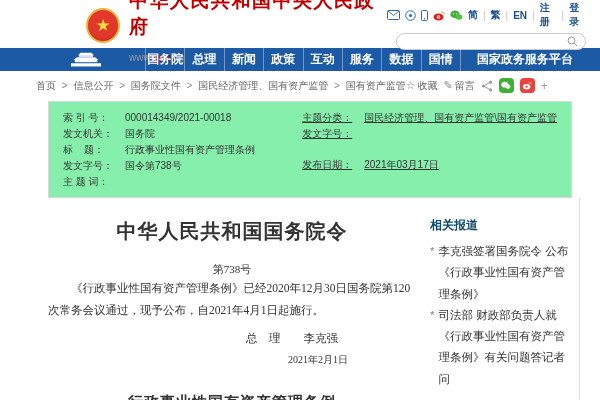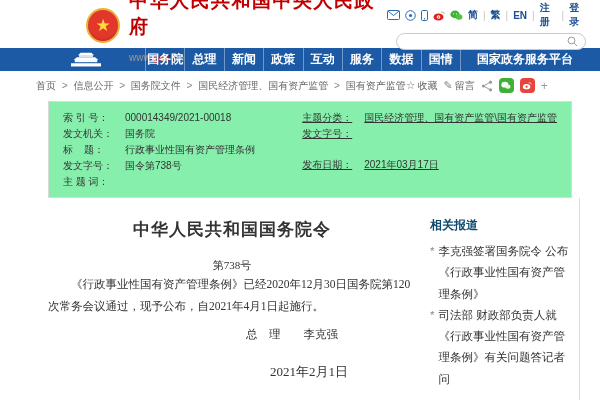--- a/index.html
+++ b/index.html
@@ -70,25 +70,25 @@
   .meta-col.right { flex: 1; text-decoration: underline; }
   .meta-row { display: flex; min-height: 13px; align-items: baseline; }
   .meta-label { white-space: pre; flex: 0 0 62px; color: #333; }
   .meta-value { color: #333; white-space: nowrap; letter-spacing: 0; }
   
   .main-row { display: flex; margin: 0 20px 0 36px; }
   .doc {
     flex: 1; padding: 6px 12px 0 12px;
     font-family: "Liberation Serif", "DejaVu Serif", serif;
   }
-  .doc-title { text-align: center; font-size: 17px; font-weight: bold; margin-top: 14px; letter-spacing: 1px; }
+  .doc-title { text-align: center; font-size: 20px; font-weight: bold; margin-top: 14px; letter-spacing: 1px; }
   .doc-number { text-align: center; font-size: 11px; margin-top: 17px; }
   .doc-para { font-size: 11.5px; line-height: 1.95; text-indent: 2em; }
   .signer { text-align: right; padding-right: 78px; font-size: 11.5px; margin-top: 9px; font-family: Liberation Serif, serif; }
-  .sign-date { text-align: right; padding-right: 68px; font-size: 13px; margin-top: 21px; }
+  .sign-date { text-align: right; padding-right: 68px; font-size: 10px; margin-top: 7px; }
   .law-title { text-align: center; font-weight: bold; font-size: 15px; margin-top: 26px; letter-spacing: 1px; }
   
   .sidebar { flex: 0 0 152px; border-right: 1px solid #ddd; padding: 16px 10px 0 2px; }
   .side-heading { color: #0c4a6e; font-weight: bold; font-size: 12px; margin: 3px 0 7px; }
   .side-item { font-size: 11.5px; color: #333; line-height: 1.85; display: flex; gap: 4px; cursor: pointer; }
   .side-item .bullet { color: #8a8a8a; flex: 0 0 auto; }
   svg { display: block; }
 </style>
 </head>
 <body>

